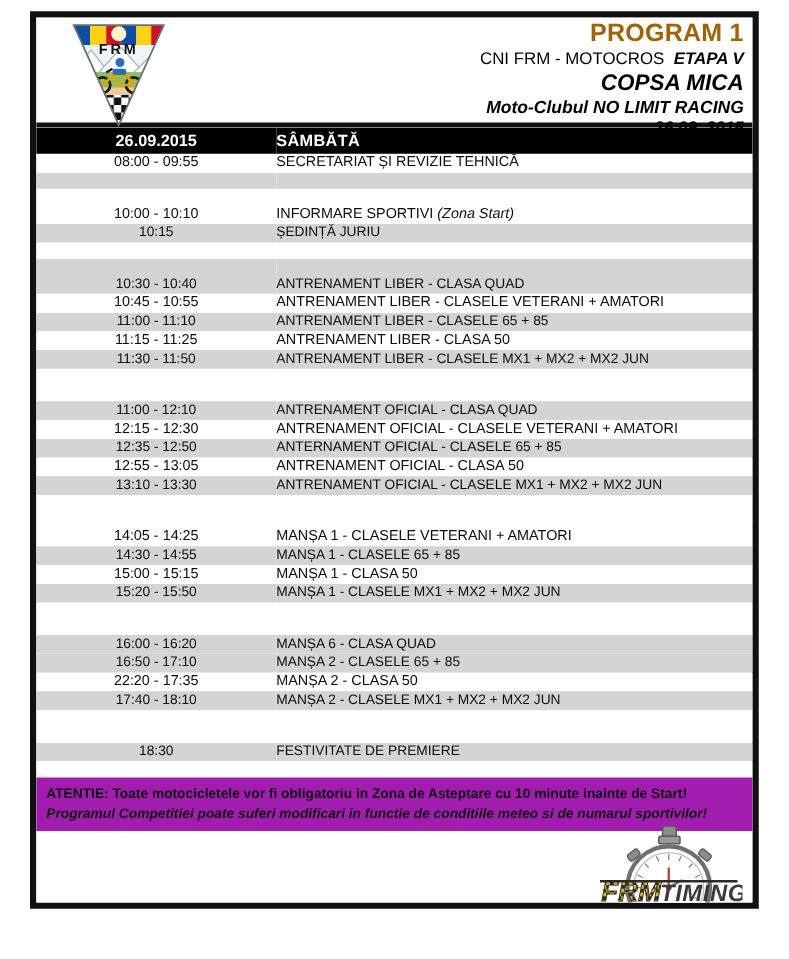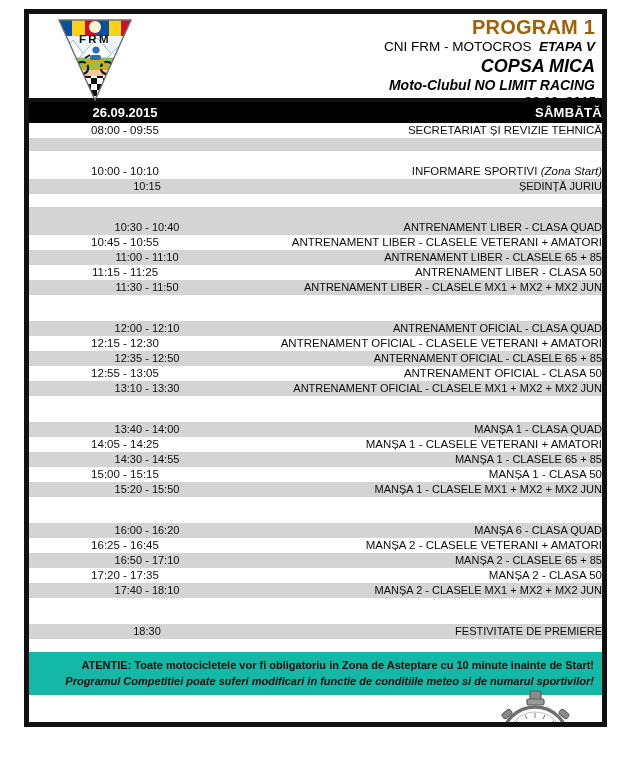--- a/index.html
+++ b/index.html
@@ -63,42 +63,42 @@
     line-height:15px;
     font-size:11px;
     color:#0d0d0d;
     vertical-align:middle;
     overflow:hidden;
     white-space:nowrap;
   }
   col.c-time{width:192px;}
   col.c-evt{width:381px;}
   .time{text-align:center;}
-  .evt{text-align:right;}
-  tr.gray td{background:#d4d4d4;padding-left:44px;}
+  .evt{text-align:left;}
+  tr.gray td{background:#d4d4d4;}
   tr.white td{background:#ffffff;}
   tr.b td{font-weight:normal;font-size:11.5px;}
   tr.spacer td{height:13px;line-height:13px;}
   tr.spacer.gray td{background:#d4d4d4;}
   .evt .ital{font-style:italic;}
 
   
   tr.dayhdr td{
     background:#000000;color:#ffffff;
     height:21px;line-height:21px;
     font-weight:bold;font-size:13px;
   }
   tr.dayhdr td.time{text-align:center;}
-  tr.dayhdr td.evt{text-align:right;letter-spacing:.3px;}
+  tr.dayhdr td.evt{text-align:left;letter-spacing:.3px;}
 
   
   .notice{
-    background:#14b8a6;
+    background:#a21caf;
     padding:5px 8px 6px 8px;
-    text-align:right;
+    text-align:left;
   }
   .notice .n1{
     font-size:11px;font-weight:bold;color:#0d0d0d;line-height:16px;
   }
   .notice .n2{
     font-size:11px;font-weight:bold;font-style:italic;color:#0d0d0d;line-height:16px;
   }
 
   
   .footer{
@@ -241,21 +241,21 @@
           </tr>
           <tr class="white spacer">
             <td class="time"></td>
             <td class="evt"></td>
           </tr>
           <tr class="white spacer">
             <td class="time"></td>
             <td class="evt"></td>
           </tr>
           <tr class="gray">
-            <td class="time">12:00 - 12:10</td>
+            <td class="time">11:00 - 12:10</td>
             <td class="evt">ANTRENAMENT OFICIAL - CLASA QUAD</td>
           </tr>
           <tr class="white b">
             <td class="time">12:15 - 12:30</td>
             <td class="evt">ANTRENAMENT OFICIAL - CLASELE VETERANI + AMATORI</td>
           </tr>
           <tr class="gray">
             <td class="time">12:35 - 12:50</td>
             <td class="evt">ANTERNAMENT OFICIAL - CLASELE 65 + 85</td>
           </tr>
@@ -268,24 +268,20 @@
             <td class="evt">ANTRENAMENT OFICIAL - CLASELE MX1 + MX2 + MX2 JUN</td>
           </tr>
           <tr class="white spacer">
             <td class="time"></td>
             <td class="evt"></td>
           </tr>
           <tr class="white spacer">
             <td class="time"></td>
             <td class="evt"></td>
           </tr>
-          <tr class="gray">
-            <td class="time">13:40 - 14:00</td>
-            <td class="evt">MANȘA 1 - CLASA QUAD</td>
-          </tr>
           <tr class="white b">
             <td class="time">14:05 - 14:25</td>
             <td class="evt">MANȘA 1 - CLASELE VETERANI + AMATORI</td>
           </tr>
           <tr class="gray">
             <td class="time">14:30 - 14:55</td>
             <td class="evt">MANȘA 1 - CLASELE 65 + 85</td>
           </tr>
           <tr class="white b">
             <td class="time">15:00 - 15:15</td>
@@ -300,30 +296,26 @@
             <td class="evt"></td>
           </tr>
           <tr class="white spacer">
             <td class="time"></td>
             <td class="evt"></td>
           </tr>
           <tr class="gray">
             <td class="time">16:00 - 16:20</td>
             <td class="evt">MANȘA 6 - CLASA QUAD</td>
           </tr>
-          <tr class="white b">
-            <td class="time">16:25 - 16:45</td>
-            <td class="evt">MANȘA 2 - CLASELE VETERANI + AMATORI</td>
-          </tr>
           <tr class="gray">
             <td class="time">16:50 - 17:10</td>
             <td class="evt">MANȘA 2 - CLASELE 65 + 85</td>
           </tr>
           <tr class="white b">
-            <td class="time">17:20 - 17:35</td>
+            <td class="time">22:20 - 17:35</td>
             <td class="evt">MANȘA 2 - CLASA 50</td>
           </tr>
           <tr class="gray">
             <td class="time">17:40 - 18:10</td>
             <td class="evt">MANȘA 2 - CLASELE MX1 + MX2 + MX2 JUN</td>
           </tr>
           <tr class="white spacer">
             <td class="time"></td>
             <td class="evt"></td>
           </tr>

